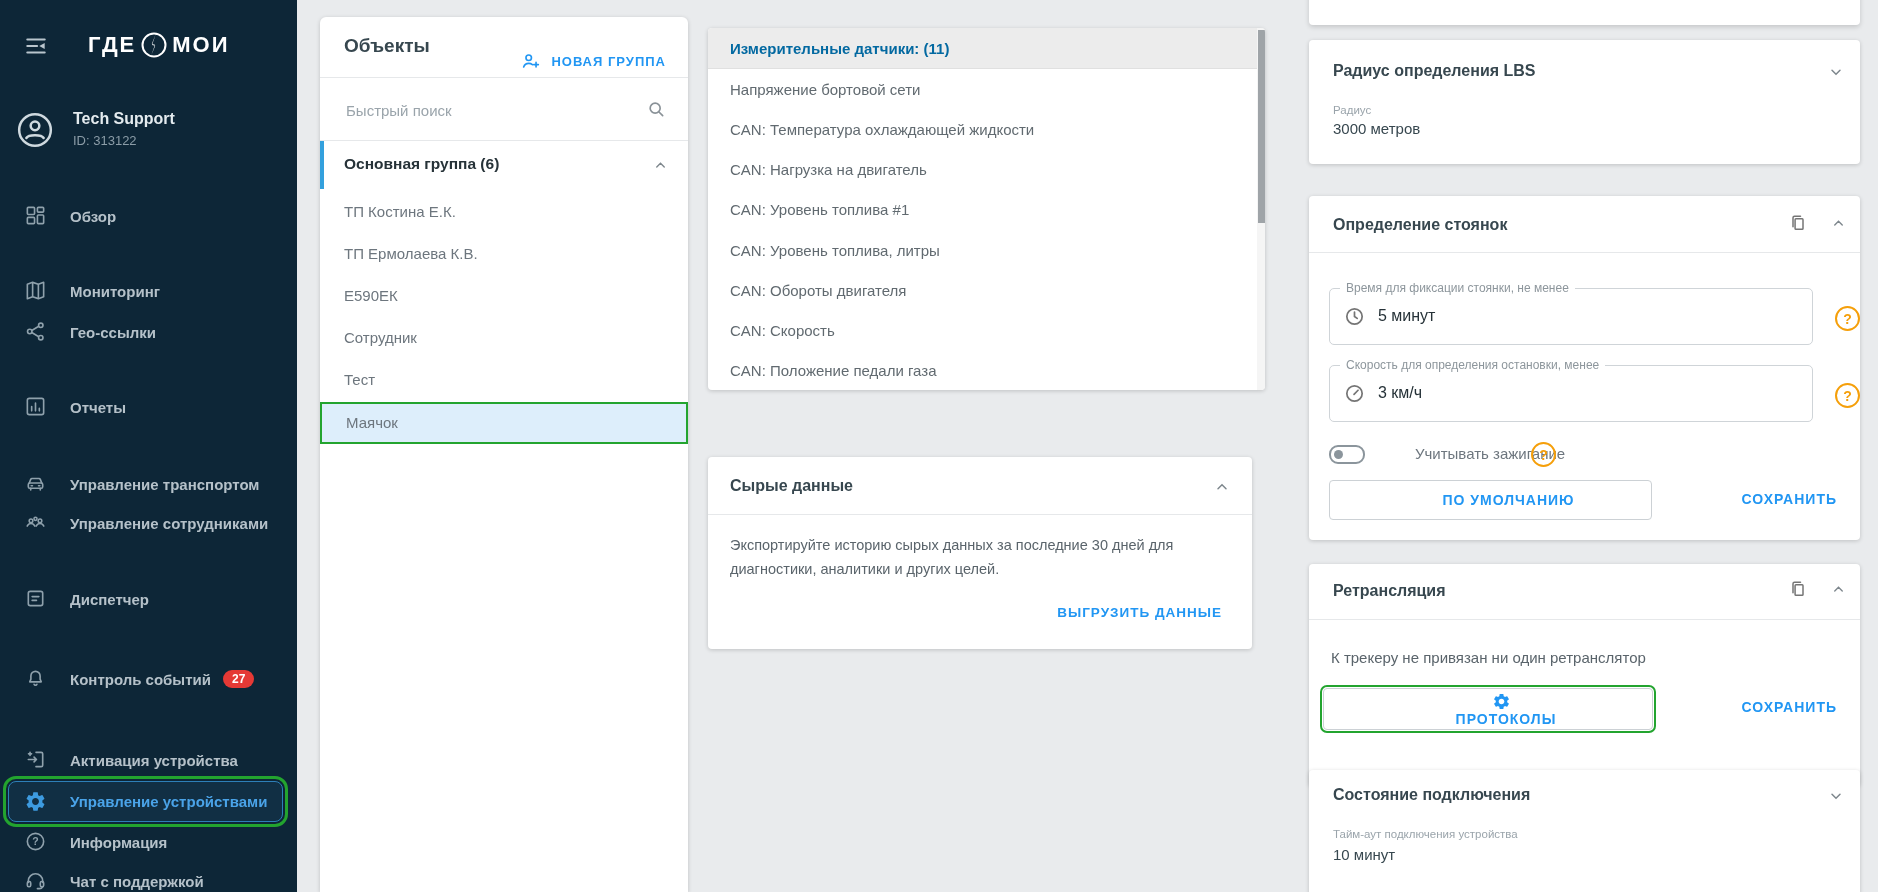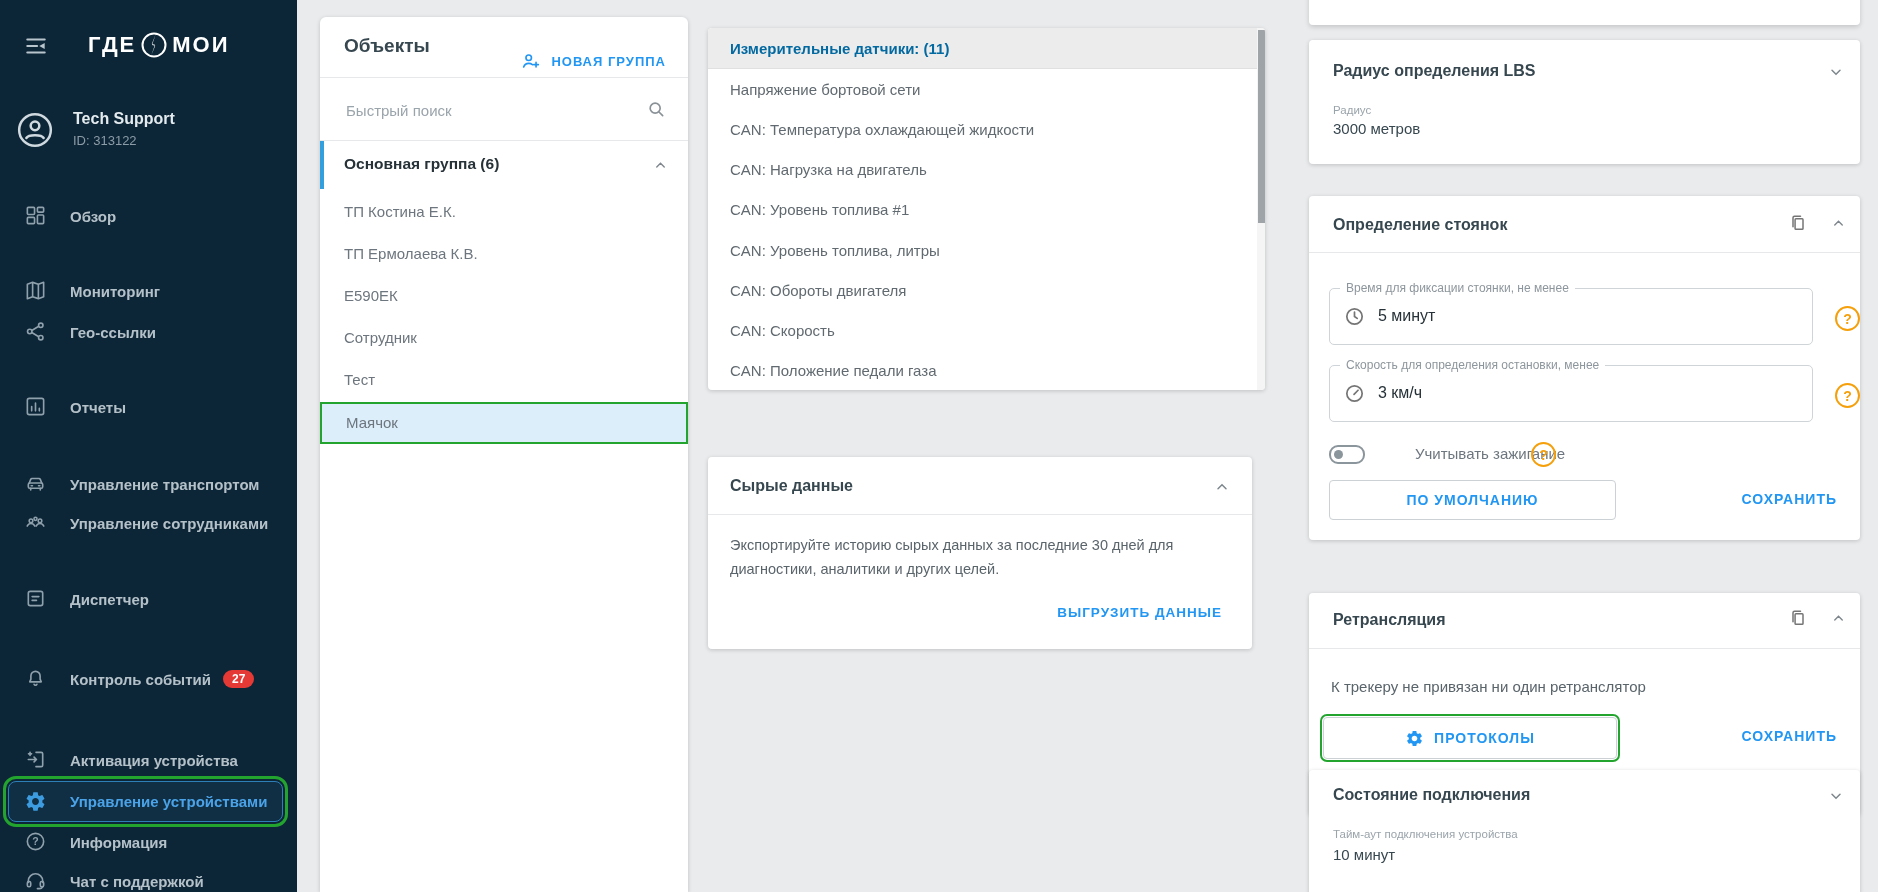--- a/index.html
+++ b/index.html
@@ -61,37 +61,37 @@
   .v-scroll{position:absolute;right:0;top:0;bottom:0;width:8px;background:#f5f5f5;}
   .v-thumb{position:absolute;left:0.5px;top:2px;width:7px;height:193px;background:#9fa4a8;cursor:pointer;}
   
   .raw-card{left:708px;top:433px;width:544px;height:192px;margin-top:24px;}
   .raw-desc{position:absolute;left:22px;top:76px;width:505px;font-size:14.5px;color:#5a646b;line-height:24px;}
   .raw-export{position:absolute;right:30px;top:148px;}
   
   .cut-card{left:1309px;top:-12px;width:551px;height:37px;border-radius:0 0 4px 4px;box-shadow:0 2px 5px rgba(0,0,0,0.16);}
   .lbs-card{left:1309px;top:40px;width:551px;height:124px;}
   .parking-card{left:1309px;top:196px;width:551px;height:344px;}
-  .relay-card{left:1309px;top:593px;width:551px;height:222px;}
+  .relay-card{left:1309px;top:564px;width:551px;height:222px;}
   .conn-card{left:1309px;top:770px;width:551px;height:130px;border-radius:4px 4px 0 0;}
   .field{position:absolute;left:20px;width:484px;height:57px;border:1px solid #cfd4d8;border-radius:5px;
          box-sizing:border-box;background:#fff;}
   .field .f-label{position:absolute;left:10px;top:-8px;background:#fff;padding:0 6px;font-size:12px;color:#8d969c;white-space:nowrap;}
   .field .f-icon{position:absolute;left:13px;top:16px;color:#757575;}
   .field .f-value{position:absolute;left:48px;top:18px;font-size:16px;color:#263238;}
   .help-ic{position:absolute;width:21px;height:21px;border:2.5px solid #f59f0a;border-radius:50%;
          color:#f59f0a;font-size:14px;font-weight:bold;display:flex;align-items:center;justify-content:center;cursor:pointer;}
   .toggle{position:absolute;width:32px;height:15px;border:2px solid #8b959c;border-radius:9px;cursor:pointer;}
   .toggle .knob{position:absolute;left:3px;top:3px;width:9px;height:9px;border-radius:50%;background:#8b959c;}
   .toggle-label{position:absolute;font-size:15px;color:#6d767e;margin-left:40px;}
   .btn-outline{position:absolute;display:flex;align-items:center;justify-content:center;background:#fff;
-         border:1px solid #ccd1d5;border-radius:4px;cursor:pointer;}
+         border:1px solid #ccd1d5;border-radius:4px;cursor:pointer;padding-left:36px;}
   .btn-outline span{color:#2196f3;font-size:14px;font-weight:bold;letter-spacing:1px;}
   .btn-outline .g-ic{color:#2196f3;margin-right:10px;}
-  .btn-outline.annotated{outline:2.5px solid #23a42f;outline-offset:1px;}
+  .btn-outline.annotated{outline:2.5px solid #23a42f;outline-offset:1px;flex-direction:column;}
   .save-btn{position:absolute;font-size:14px;}
 </style>
 </head>
 <body>
 
 <div class="stage">
 
   <div class="sidebar">
     <div class="collapse-btn">
       <svg width="26" height="26" viewBox="0 0 24 24" fill="none" stroke="currentColor" stroke-width="2" stroke-linecap="round">

